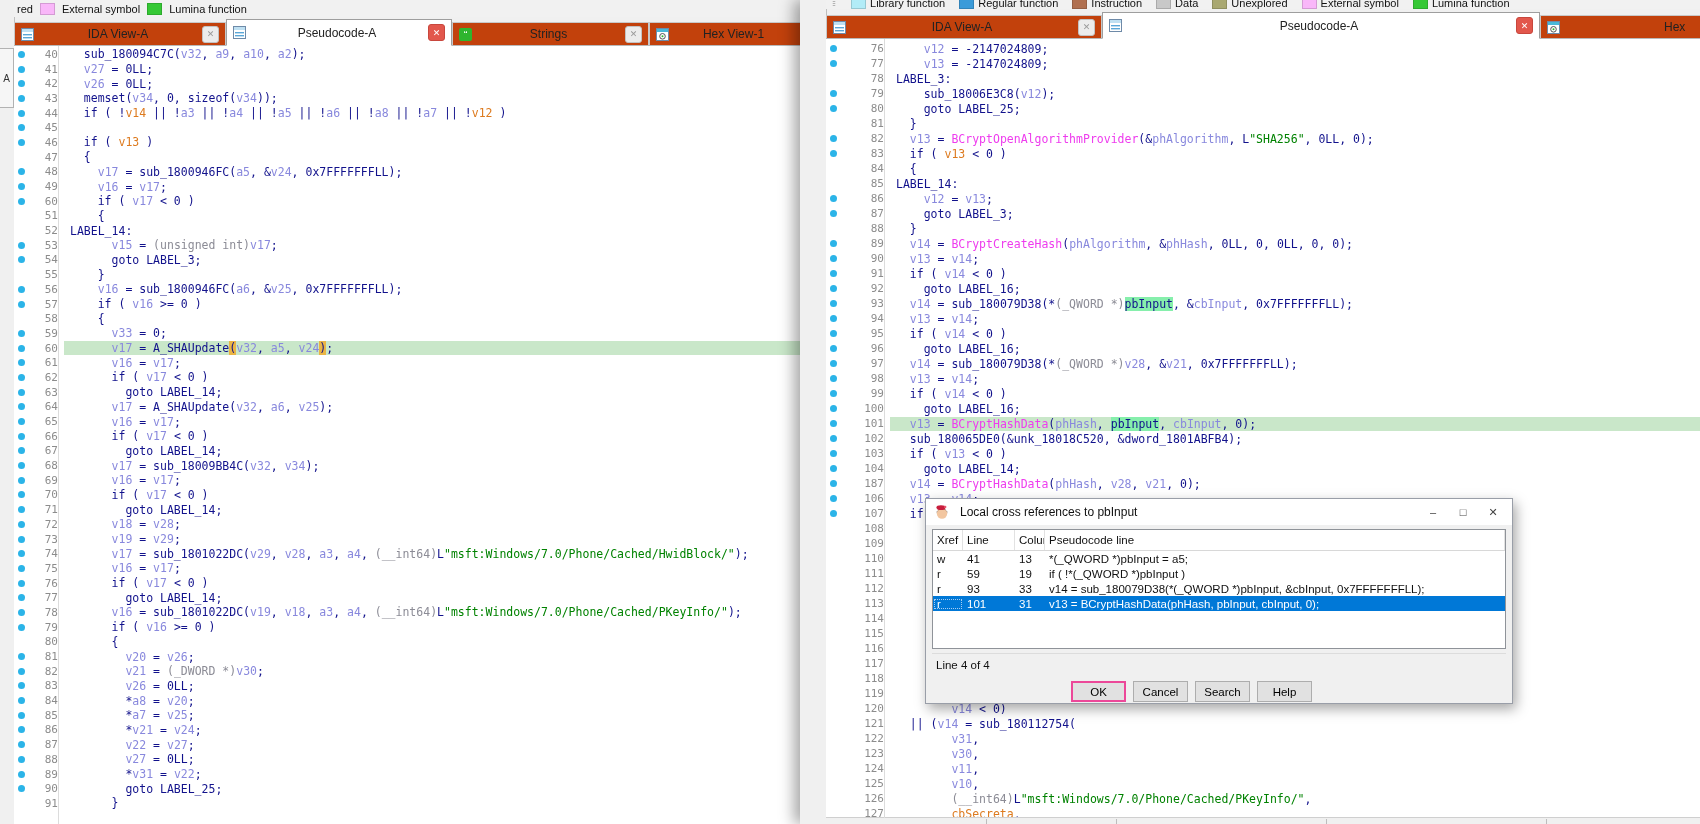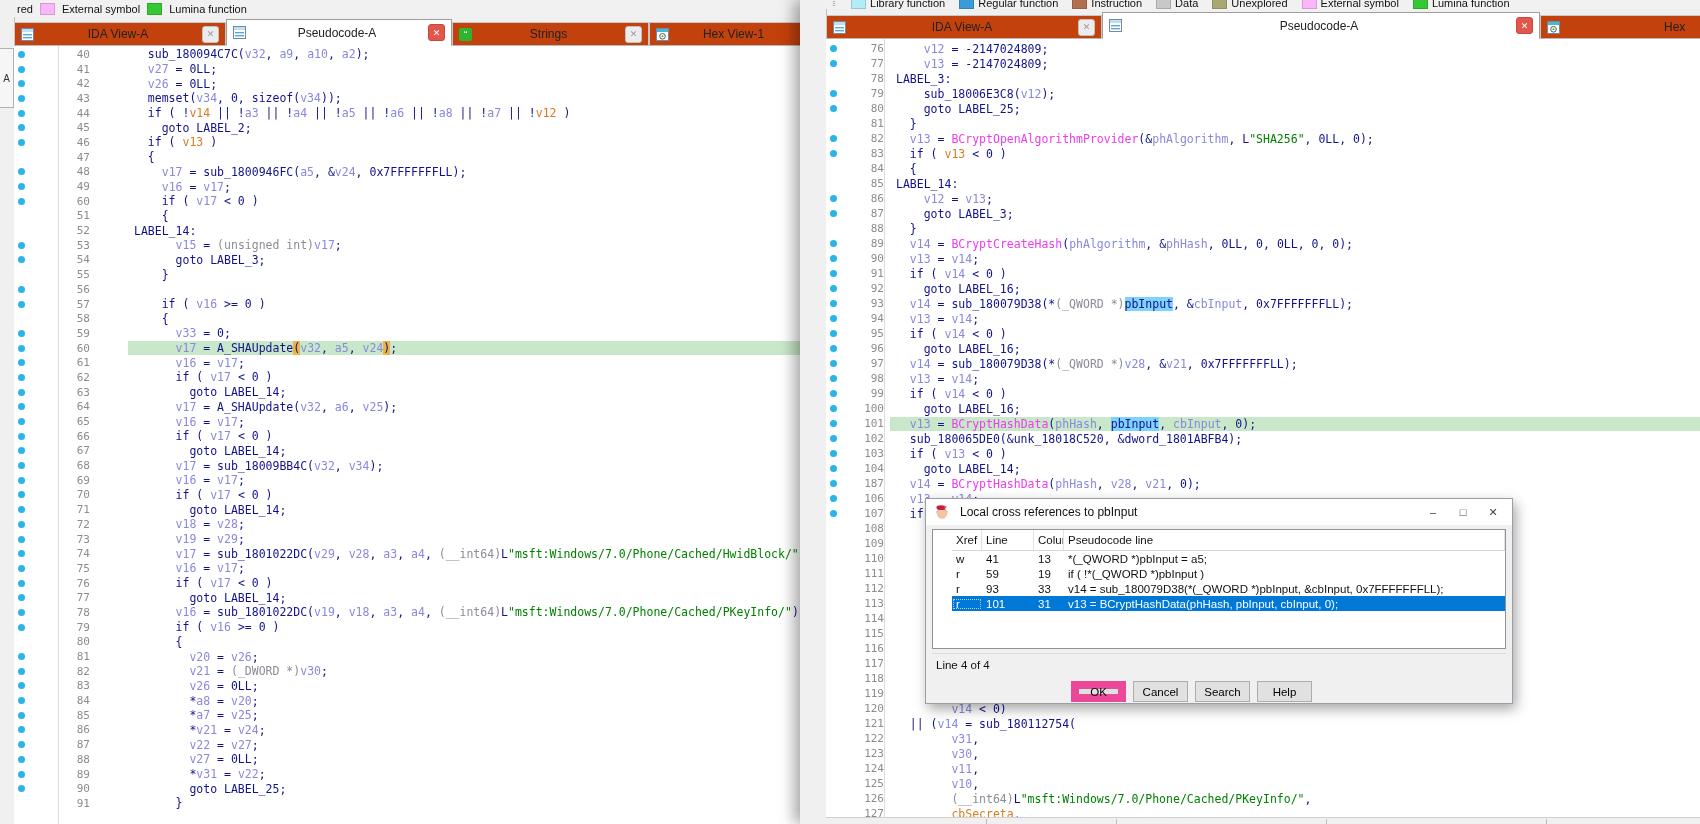--- a/index.html
+++ b/index.html
@@ -43,63 +43,63 @@
   .win-right .tab:nth-child(2){width:438px;}
   .win-right .tab:nth-child(3){flex:1;border-right:none;}
   .win-right .tab:nth-child(3) .tab-label{text-align:left;margin-left:100px;}
   
   .codepane{position:absolute;background:#fff;overflow:hidden;border-top:1px solid #b9b9b9;
     font-family:"DejaVu Sans Mono",monospace;font-size:11.5px;}
   .win-left .codepane{left:14px;right:0;top:45px;bottom:0;padding-top:1px;}
   .win-right .codepane{left:26px;right:0;top:38px;bottom:6px;padding-top:2px;}
   .vsep{position:absolute;top:0;bottom:0;width:1px;background:#dcdcdc;left:44px;z-index:1;}
   .cl{display:flex;align-items:center;}
-  .win-left .cl{height:14.7px;gap:32px;}
+  .win-left .cl{height:14.7px;}
   .win-right .cl{height:15px;}
   .dotc{flex:0 0 14px;display:flex;justify-content:center;align-items:center;}
   .dot{width:7px;height:7px;border-radius:50%;background:#2bb4e8;}
   .lnum{text-align:right;color:#8c8c8c;font-size:11px;padding-right:6px;}
   .win-left .lnum{flex:0 0 30px;}
   .win-right .lnum{flex:0 0 44px;}
   .win-right .vsep{left:58px;}
   .ctext{flex:1;white-space:pre;padding-left:6px;position:relative;z-index:0;}
   .cl.hl .ctext{background:#c9e7c9;}
   .tk-d{color:#12128c;}
   .tk-v{color:#8888dd;}
   .tk-o{color:#dd7a1e;}
   .tk-e{color:#ee3cee;text-align:center;}
   .tk-s{color:#008200;}
   .tk-c{color:#8c8c96;text-align:right;}
-  .tk-y{color:#12128c;background:#7dd3fc;}
+  .tk-y{color:#12128c;background:#86efac;}
   .tk-p{color:#12128c;background:#eab545;}
   
   .bstrip{position:absolute;left:26px;right:0;bottom:0;height:6px;background:#f0f0f0;border-top:1px solid #cfcfcf;}
   .bstrip i{position:absolute;top:1px;bottom:0;width:1px;background:#bdbdbd;}
   
   .dialog{position:absolute;left:125px;top:498px;width:588px;height:206px;background:#f0f0f0;
     border:1px solid #999ea8;box-shadow:3px 5px 12px rgba(0,0,0,.35);z-index:5;box-sizing:border-box;}
   .dlg-title{height:26px;background:#fff;display:flex;align-items:center;padding:0 4px 0 8px;font-size:12px;}
   .dlg-title .ttl{margin-left:6px;}
   .dlg-ctrls{margin-left:auto;display:flex;}
   .dlg-ctrl{width:30px;height:22px;display:flex;align-items:center;justify-content:center;color:#444;font-size:11px;}
   .dlg-list{position:absolute;left:6px;right:6px;top:30px;height:118px;background:#fff;border:1px solid #8f9399;
-    overflow:hidden;font-size:11.5px;padding-left:19px;}
+    overflow:hidden;font-size:11.5px;}
   .dhead{display:flex;height:20px;align-items:center;border-bottom:1px solid #d8d8d8;background:#fff;}
   .dhead span{border-right:1px solid #e2e2e2;padding:0 4px;box-sizing:border-box;white-space:nowrap;overflow:hidden;height:100%;display:flex;align-items:center;}
   .c0{flex:0 0 30px;} .c1{flex:0 0 52px;} .c2{flex:0 0 30px;} .c3{flex:1;}
   .drow{display:flex;height:15px;align-items:center;white-space:nowrap;}
   .drow span{padding:0 4px;box-sizing:border-box;overflow:hidden;}
   .drow.sel{background:#0078d7;color:#fff;}
   .drow.sel .c0{outline:1px dotted #aacdf0;outline-offset:-2px;}
   .dlg-status{position:absolute;left:6px;right:6px;top:154px;height:22px;display:flex;align-items:center;
     font-size:11.5px;padding-left:4px;border-top:1px solid #dcdcdc;}
   .dlg-btns{position:absolute;left:145px;top:182px;display:flex;gap:7px;}
   .dbtn{width:55px;height:21px;background:#e1e1e1;border:1px solid #adadad;font-size:11.5px;
     font-family:"Liberation Sans",sans-serif;display:flex;align-items:center;justify-content:center;box-sizing:border-box;}
-  .dbtn.def{border:8px solid #ec4899;}
+  .dbtn.def{border:2px solid #ec4899;}
 </style>
 </head>
 <body>
 
 <div class="screen">
 
   <div class="win win-left">
     <div class="lstrip">
       <div class="atab">A</div>
     </div>
@@ -193,21 +193,20 @@
               <span class="dot"></span>
             </span>
             <span class="lnum">44</span>
             <span class="ctext"><span class="tk-d">  if ( !</span><span class="tk-o">v14</span><span class="tk-d"> || !</span><span class="tk-v">a3</span><span class="tk-d"> || !</span><span class="tk-v">a4</span><span class="tk-d"> || !</span><span class="tk-v">a5</span><span class="tk-d"> || !</span><span class="tk-v">a6</span><span class="tk-d"> || !</span><span class="tk-v">a8</span><span class="tk-d"> || !</span><span class="tk-v">a7</span><span class="tk-d"> || !</span><span class="tk-o">v12</span><span class="tk-d"> )</span></span>
           </div>
           <div class="cl">
             <span class="dotc">
               <span class="dot"></span>
             </span>
             <span class="lnum">45</span>
-            <span class="ctext"><span class="tk-d">    goto LABEL_2;</span></span>
           </div>
           <div class="cl">
             <span class="dotc">
               <span class="dot"></span>
             </span>
             <span class="lnum">46</span>
             <span class="ctext"><span class="tk-d">  if ( </span><span class="tk-o">v13</span><span class="tk-d"> )</span></span>
           </div>
           <div class="cl">
             <span class="dotc"></span>
@@ -262,20 +261,21 @@
           <div class="cl">
             <span class="dotc"></span>
             <span class="lnum">55</span>
             <span class="ctext"><span class="tk-d">    }</span></span>
           </div>
           <div class="cl">
             <span class="dotc">
               <span class="dot"></span>
             </span>
             <span class="lnum">56</span>
+            <span class="ctext"><span class="tk-d">    </span><span class="tk-v">v16</span><span class="tk-d"> = sub_1800946FC(</span><span class="tk-v">a6</span><span class="tk-d">, &amp;</span><span class="tk-v">v25</span><span class="tk-d">, 0x7FFFFFFFLL);</span></span>
           </div>
           <div class="cl">
             <span class="dotc">
               <span class="dot"></span>
             </span>
             <span class="lnum">57</span>
             <span class="ctext"><span class="tk-d">    if ( </span><span class="tk-v">v16</span><span class="tk-d"> &gt;= 0 )</span></span>
           </div>
           <div class="cl">
             <span class="dotc"></span>

